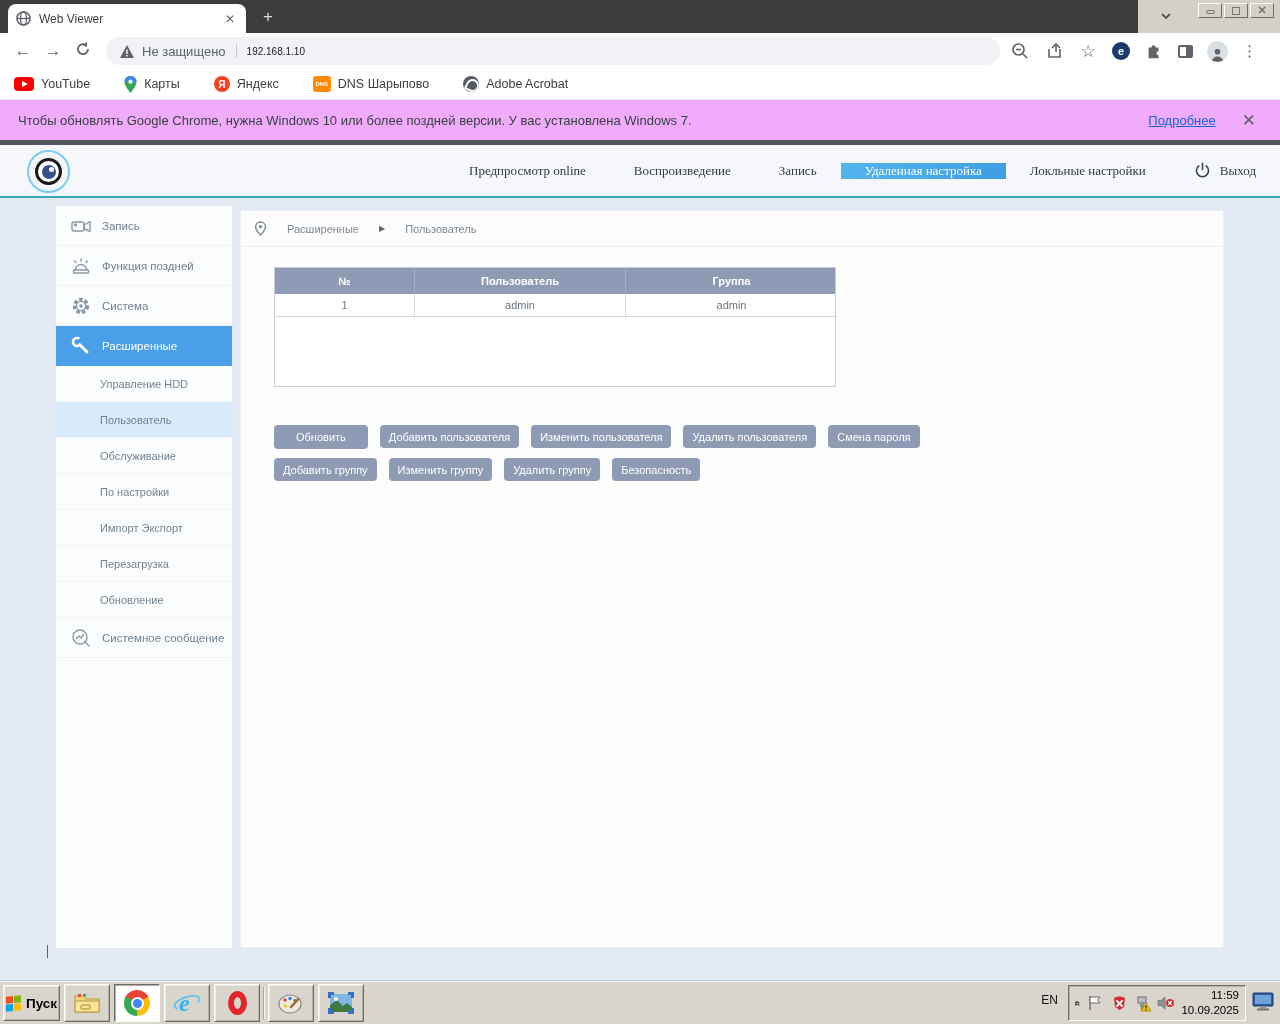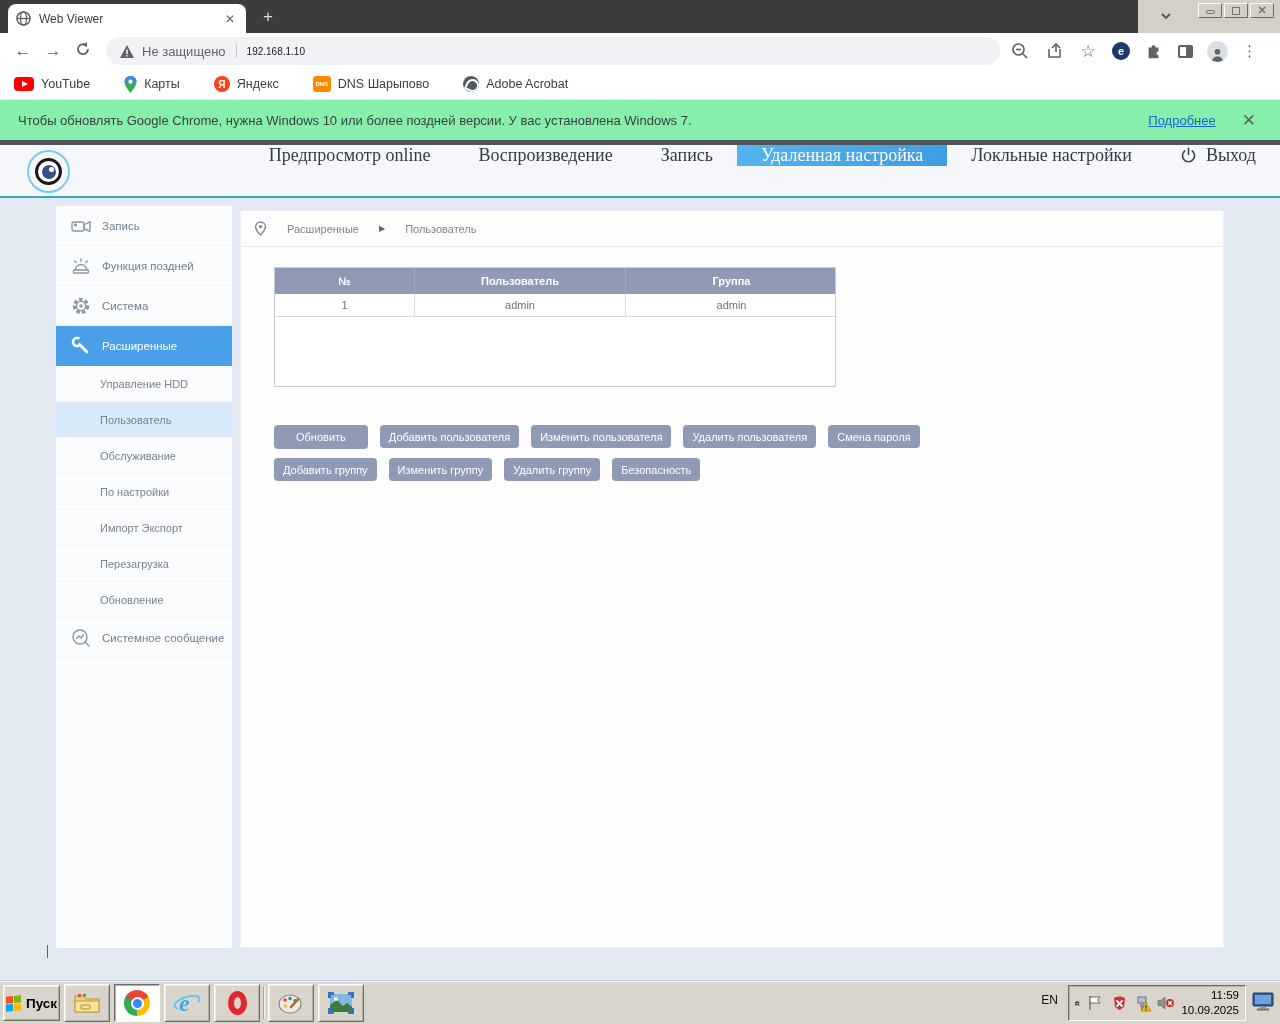--- a/index.html
+++ b/index.html
@@ -54,38 +54,38 @@
                   border-top:3.5px solid transparent; border-bottom:3.5px solid transparent; }
   .ic-ya { width:16px; height:16px; border-radius:50%; background:#fc3f1d; color:#fff; font-weight:bold;
            font-size:10px; display:flex; align-items:center; justify-content:center; }
   .ic-dns { width:18px; height:16px; border-radius:3px; background:#ff8a00; color:#fff; font-weight:bold;
             font-size:6px; display:flex; align-items:center; justify-content:center; }
   .ic-acr { width:16px; height:16px; border-radius:50%; background:#555b63; position:relative; overflow:hidden; }
   .ic-acr::after { content:""; position:absolute; left:3px; top:3px; width:9px; height:9px;
                    border:2px solid #fff; border-radius:50% 50% 50% 0; transform:rotate(25deg); }
 
   
-  .infobar { position:absolute; left:0; top:99px; width:1280px; height:41px; background:#86efac;
+  .infobar { position:absolute; left:0; top:99px; width:1280px; height:41px; background:#f0abfc;
              border-top:1px solid #ececec; display:flex; align-items:center; padding:0 18px; }
   .infobar-text { font-size:13px; color:#3c4043; }
   .infobar-link { margin-left:auto; font-size:13px; color:#1a66d0; text-decoration:underline; }
   .infobar-close { margin-left:26px; margin-right:6px; color:#5f6368; font-size:17px; }
   .dark-divider { position:absolute; left:0; top:140px; width:1280px; height:5px; background:#53575c; }
 
   
   .app-header { position:absolute; left:0; top:145px; width:1280px; height:53px; background:#f5f7fb;
                 border-bottom:2px solid #37a9b2; }
   .logo { position:absolute; left:27px; top:5px; width:43px; height:43px; border:2px solid #79ccf2;
           border-radius:50%; display:flex; align-items:center; justify-content:center; }
   .logo-inner { width:27px; height:27px; border:3px solid #1a1a1a; border-radius:50%;
                 display:flex; align-items:center; justify-content:center; background:#fff; }
   .logo-ball { width:14px; height:14px; border-radius:50%; background:#3a4f8c; position:relative; }
   .logo-ball::after { content:""; position:absolute; right:2px; top:2px; width:5px; height:5px; border-radius:50%; background:#fff; }
-  .nav { position:absolute; right:0; top:0; height:51px; display:flex; align-items:flex-start;
-         font-family:"Liberation Serif", serif; font-size:18px; color:#333b46; }
+  .nav { position:absolute; right:0; top:0; height:51px; display:flex; align-items:center;
+         font-family:"Liberation Serif", serif; font-size:13px; color:#333b46; }
   .nav-item { display:flex; align-items:center; justify-content:center; padding:0 24px; }
   .nav-item.active { background:linear-gradient(135deg,#55b5ef,#3e9ce1); color:#fff; }
   .nav-item.logout { gap:9px; }
   .pwr { width:17px; height:17px; }
 
   
   .sidebar { position:absolute; left:56px; top:206px; width:176px; bottom:76px; background:#fbfcfe; }
   .sb-item { height:40px; display:flex; align-items:center; padding-left:13px; border-bottom:1px solid #eef2f7;
              color:#73808f; font-size:11.5px; }
   .sb-item .sb-ic { width:24px; height:24px; display:flex; align-items:center; justify-content:center; margin-right:9px; }

